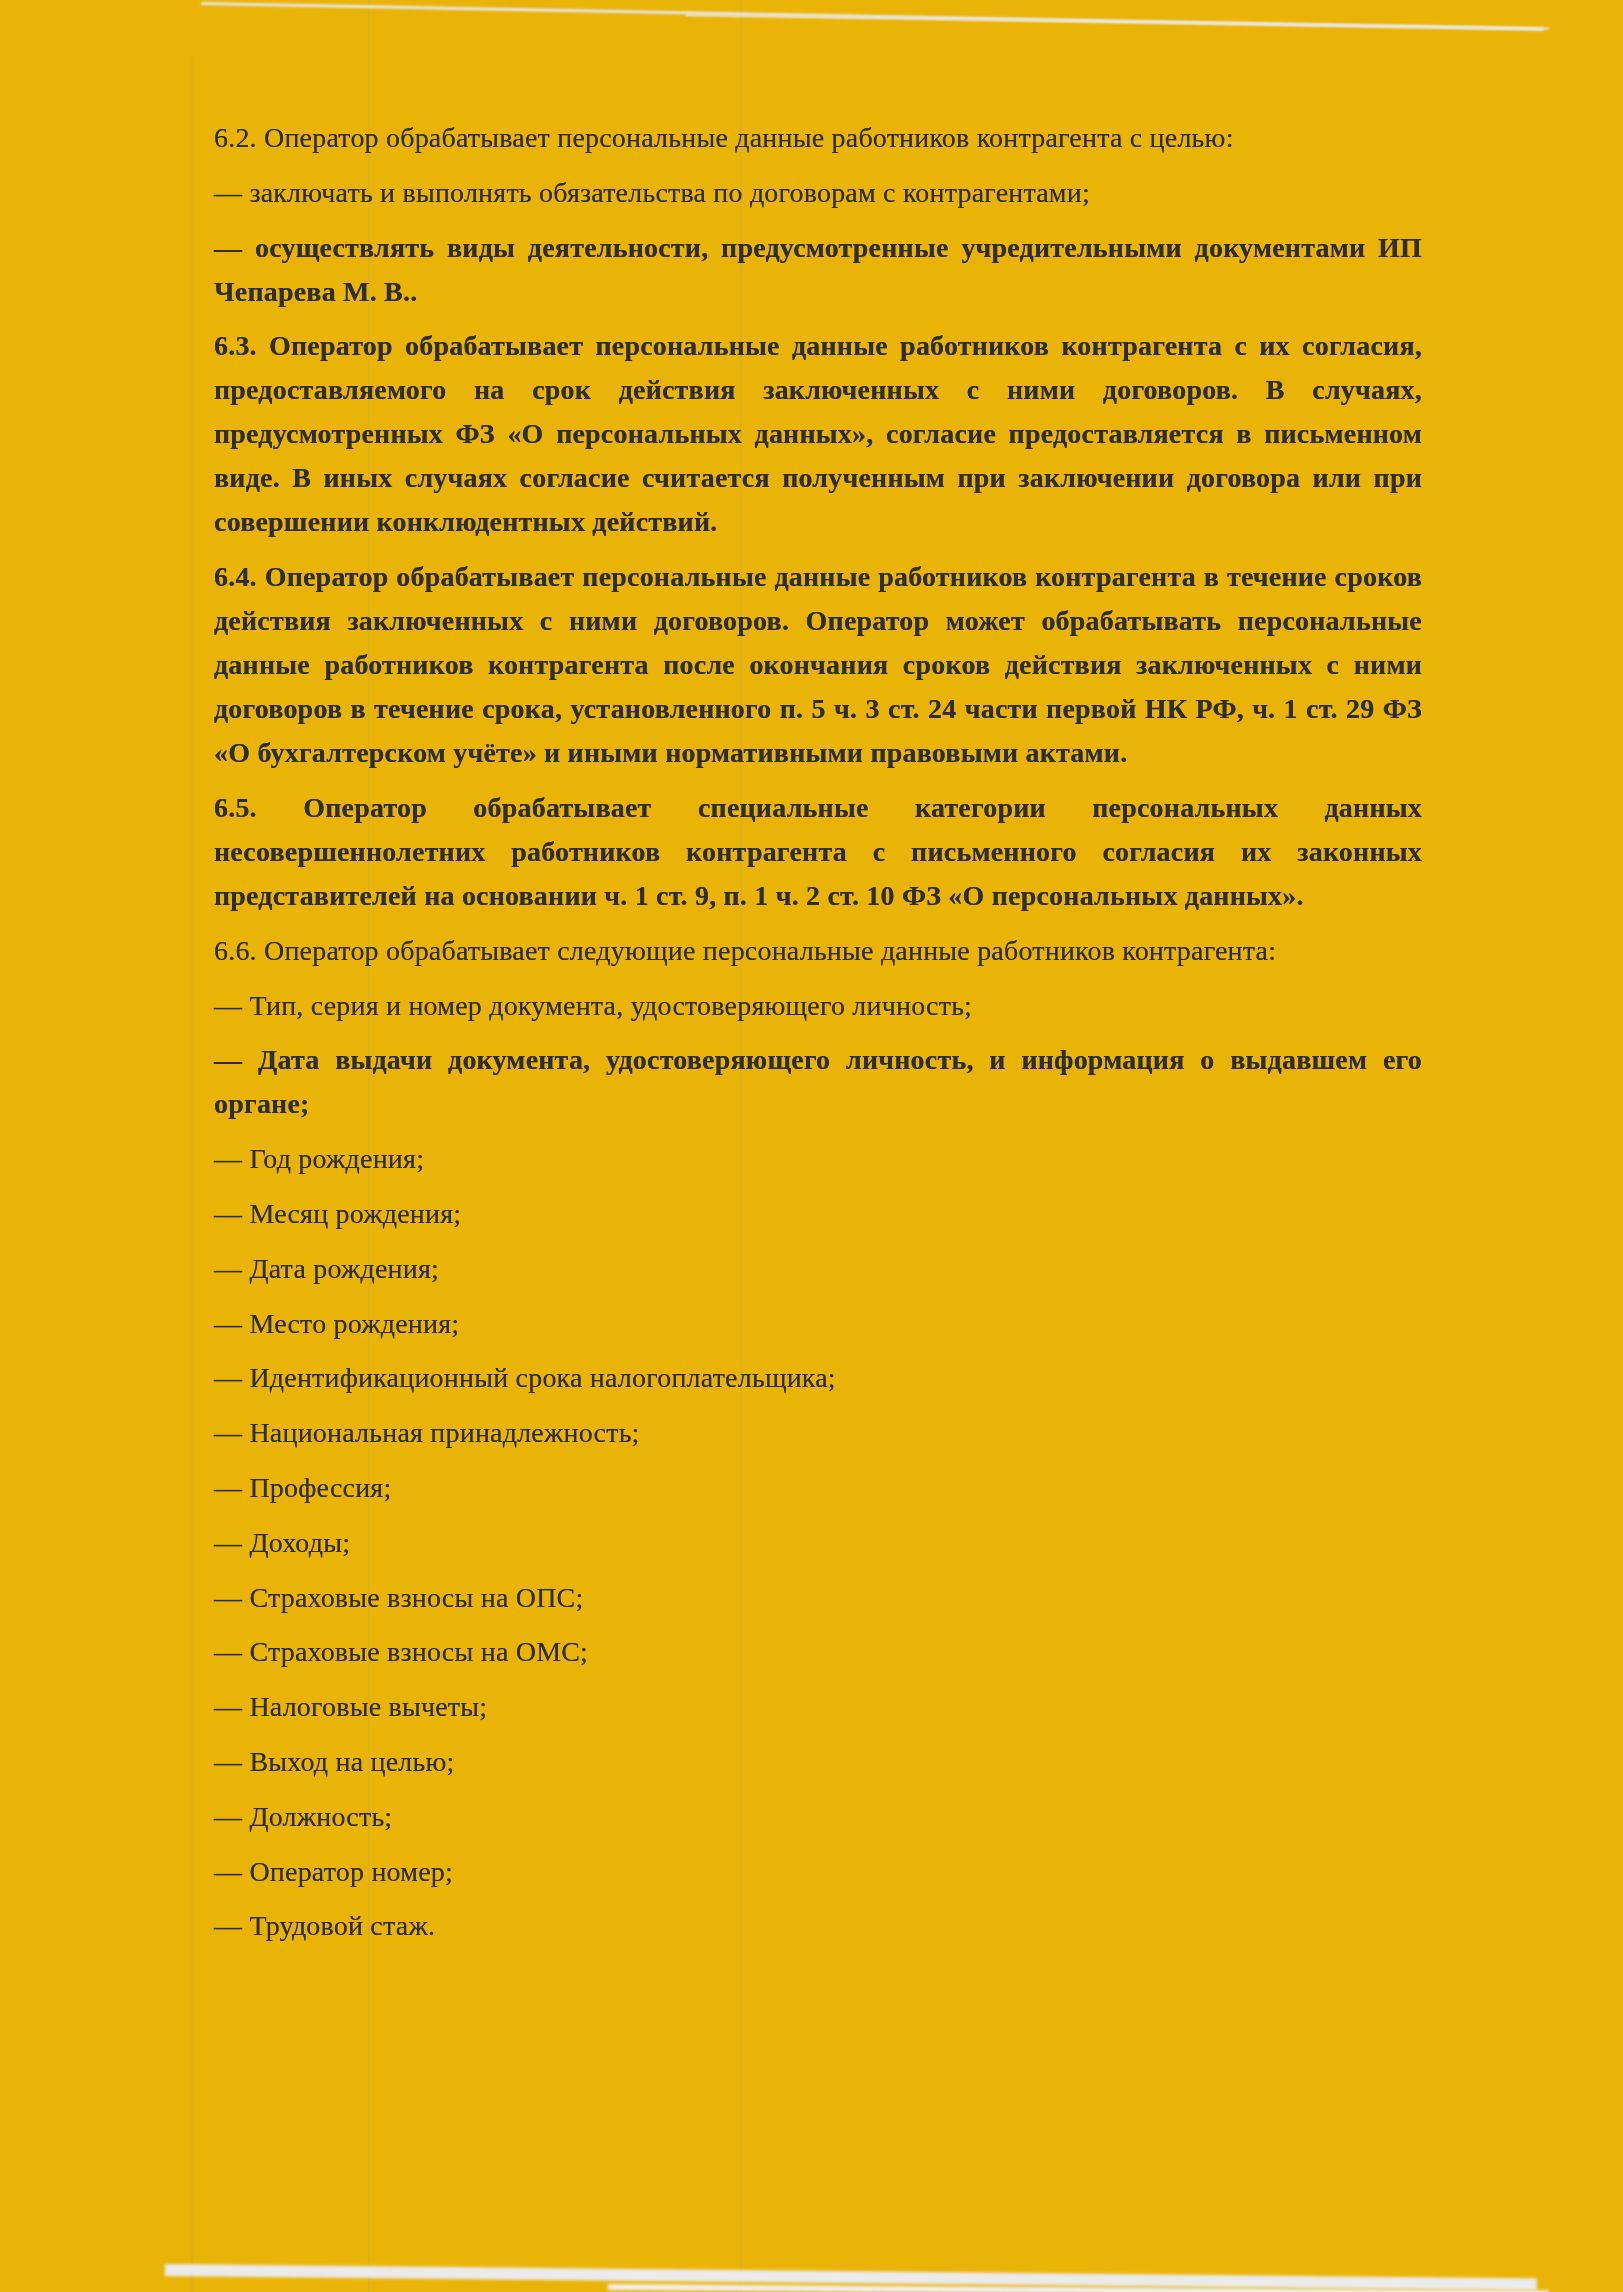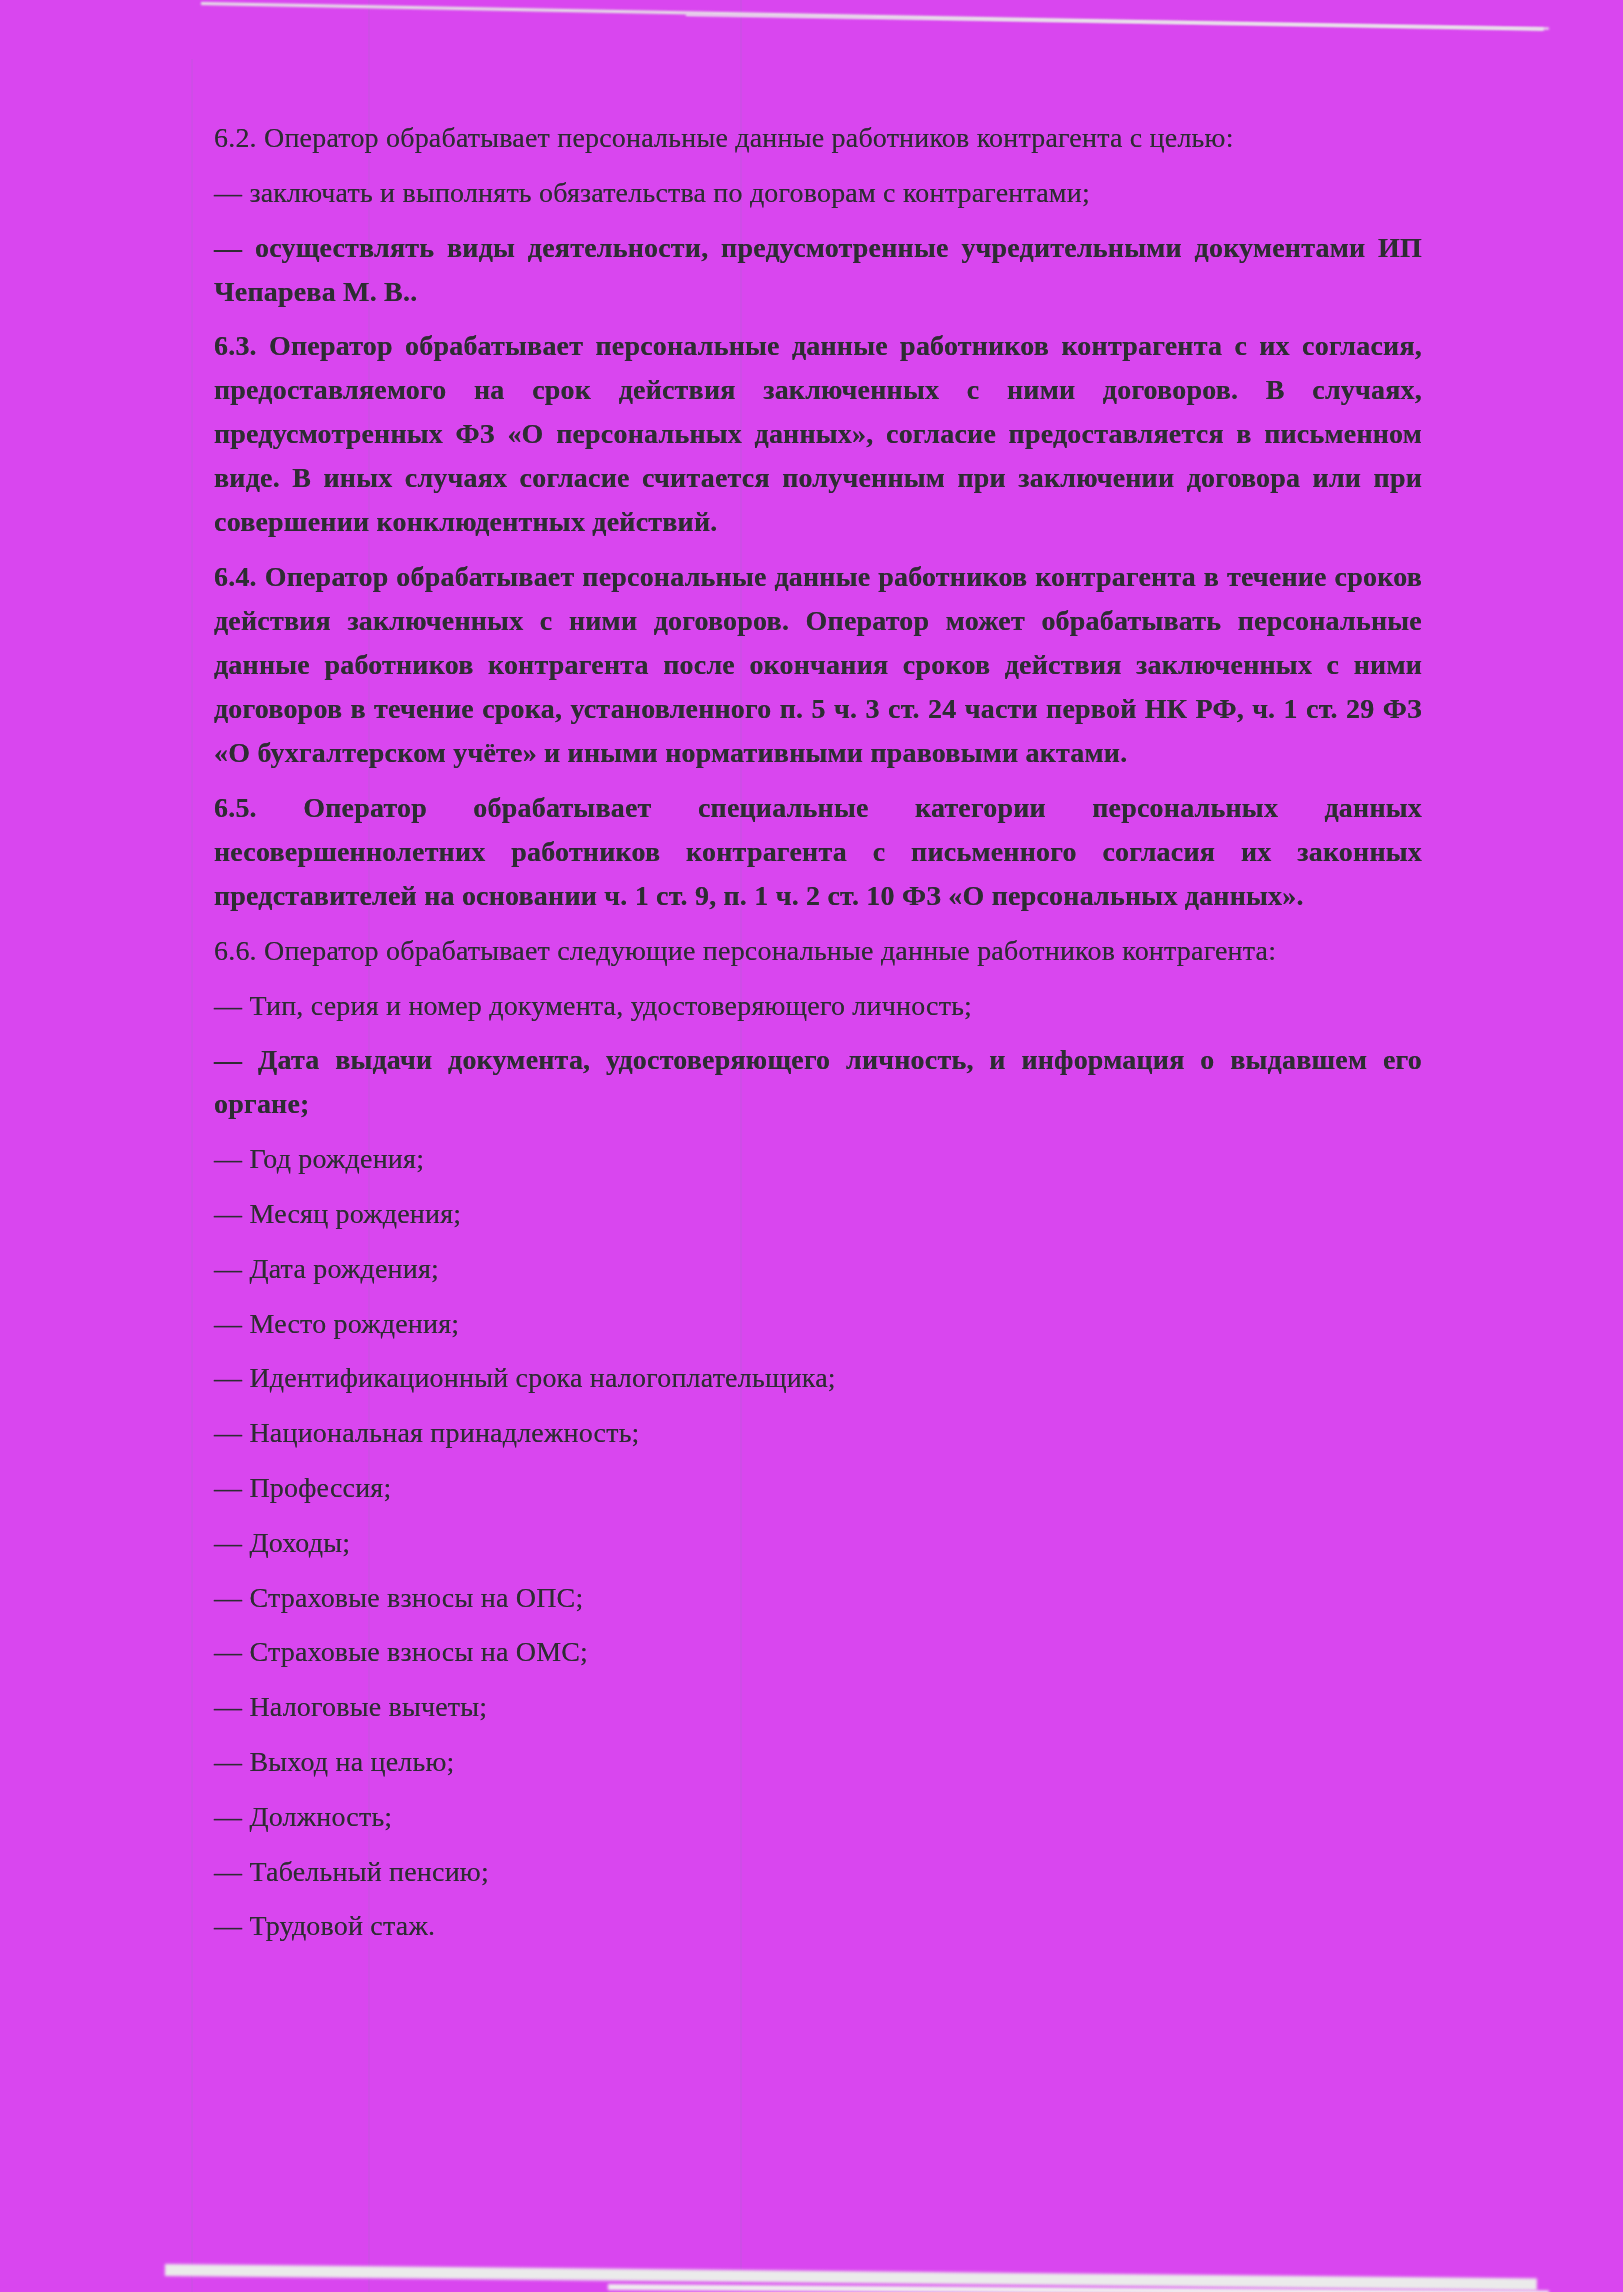--- a/index.html
+++ b/index.html
@@ -10,21 +10,21 @@
   body {
     width: 1623px;
     height: 2293px;
     position: relative;
     overflow: hidden;
     font-family: "Liberation Serif", serif;
   }
   .page {
     position: absolute;
     inset: 0;
-    background: #d946ef;
+    background: #eab308;
   }
   
   .fold {
     position: absolute;
     top: 0;
     bottom: 0;
     width: 2px;
     background: rgba(120, 145, 170, 0.10);
   }
   .fold-1 { left: 191px; top: 59px; }
@@ -127,18 +127,18 @@
     <p>— Место рождения;</p>
     <p>— Идентификационный срока налогоплательщика;</p>
     <p>— Национальная принадлежность;</p>
     <p>— Профессия;</p>
     <p>— Доходы;</p>
     <p>— Страховые взносы на ОПС;</p>
     <p>— Страховые взносы на ОМС;</p>
     <p>— Налоговые вычеты;</p>
     <p>— Выход на целью;</p>
     <p>— Должность;</p>
-    <p>— Табельный пенсию;</p>
+    <p>— Оператор номер;</p>
     <p>— Трудовой стаж.</p>
   </div>
 
 </div>
 
 
 </body></html>

